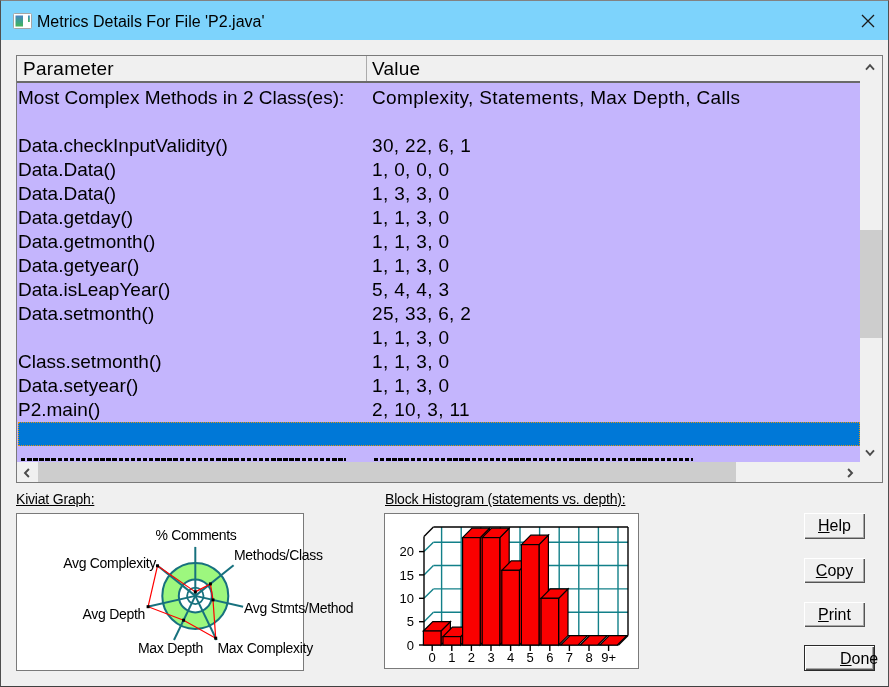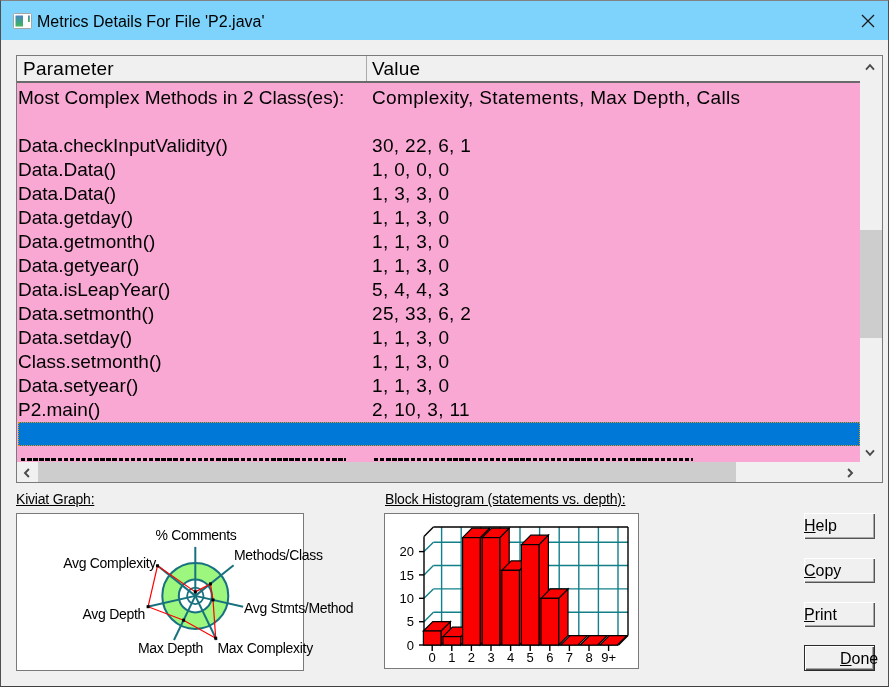--- a/index.html
+++ b/index.html
@@ -11,44 +11,44 @@
 .title{position:absolute;left:36px;top:10.5px;font-size:16px;line-height:19px;color:#000;white-space:nowrap;}
 .body{position:absolute;left:0;top:39px;width:887px;height:646px;background:#f0f0f0;}
 
 
 .list{position:absolute;left:15px;top:54px;width:867px;height:428px;box-sizing:border-box;
   border:1px solid #7a7a7a;background:#f0f0f0;padding-left:33px;}
 .lhdr{position:absolute;left:0;top:0;width:843px;height:25px;background:#f0f0f0;
   border-bottom:2px solid #6a6a6a;}
 .lhdr span{position:absolute;top:0;line-height:25px;font-size:19px;letter-spacing:0.25px;color:#000;white-space:nowrap;}
 .hdiv{position:absolute;left:349px;top:0;width:1px;height:25px;background:#ababab;}
-.lcontent{position:absolute;left:0;top:27px;width:843px;height:379px;background:#f9a8d4;overflow:hidden;}
+.lcontent{position:absolute;left:0;top:27px;width:843px;height:379px;background:#c4b5fd;overflow:hidden;}
 .row{position:absolute;left:0;width:843px;height:24px;line-height:24px;font-size:19px;color:#000;white-space:nowrap;}
 .row .p{position:absolute;letter-spacing:0px;left:1px;}
 .row .v{position:absolute;letter-spacing:0.35px;left:355px;text-align:center;}
 .dash{position:absolute;height:2.6px;background:repeating-linear-gradient(90deg,#000 0 4.4px,rgba(0,0,0,0) 4.4px 6.1px);}
 .selrow{position:absolute;left:1px;top:339px;width:842px;height:24px;background:#0078d7;
   border:1px dotted #e8960e;box-sizing:border-box;}
 
 
 .vsb{position:absolute;left:843px;top:0;width:22px;height:406px;background:#f0f0f0;}
 .vthumb{position:absolute;left:0;top:174px;width:22px;height:108px;background:#cdcdcd;}
 .hsb{position:absolute;left:0;top:406px;width:843px;height:20px;background:#f0f0f0;}
 .hthumb{position:absolute;left:21px;top:0;width:698px;height:20px;background:#cdcdcd;}
 .corner{position:absolute;left:843px;top:406px;width:22px;height:20px;background:#f0f0f0;}
 .chev{position:absolute;}
 
 
 .glabel{position:absolute;font-size:14px;letter-spacing:-0.2px;color:#000;white-space:nowrap;text-decoration:underline;}
 .gbox{position:absolute;background:#fff;border:1px solid #7a7a7a;}
 
 
-.btn{position:absolute;left:803px;width:71px;height:26px;background:#f0f0f0;
+.btn{position:absolute;left:803px;width:61px;height:26px;background:#f0f0f0;
   box-shadow:inset 1px 1px 0 #ffffff,inset -1px -1px 0 #545454,inset -2px -2px 0 #a7a7a7;
-  font-size:16px;color:#000;text-align:left;line-height:25px;}
+  font-size:16px;color:#000;text-align:center;line-height:25px;}
 .btnD{position:absolute;left:803px;top:644px;width:71px;height:26px;background:#f0f0f0;
   border:1px solid #2a2a2a;box-sizing:border-box;
   box-shadow:inset 1px 1px 0 #ffffff,inset -1px -1px 0 #545454,inset -2px -2px 0 #a7a7a7;
   font-size:16px;color:#000;text-align:center;line-height:25px;padding-left:35px;}
 </style>
 </head>
 <body>
 <div class="win">
  <div class="titlebar">
   <svg style="position:absolute;left:12px;top:11.5px" width="19" height="16" viewBox="0 0 19 16">
@@ -107,21 +107,20 @@
         </div>
     <div class="row" style="top:195px">
           <span class="p">Data.isLeapYear()</span>
           <span class="v">5, 4, 4, 3</span>
         </div>
     <div class="row" style="top:219px">
           <span class="p">Data.setmonth()</span>
           <span class="v">25, 33, 6, 2</span>
         </div>
     <div class="row" style="top:243px">
-          <span class="p">Data.setday()</span>
           <span class="v">1, 1, 3, 0</span>
         </div>
     <div class="row" style="top:267px">
           <span class="p">Class.setmonth()</span>
           <span class="v">1, 1, 3, 0</span>
         </div>
     <div class="row" style="top:291px">
           <span class="p">Data.setyear()</span>
           <span class="v">1, 1, 3, 0</span>
         </div>

